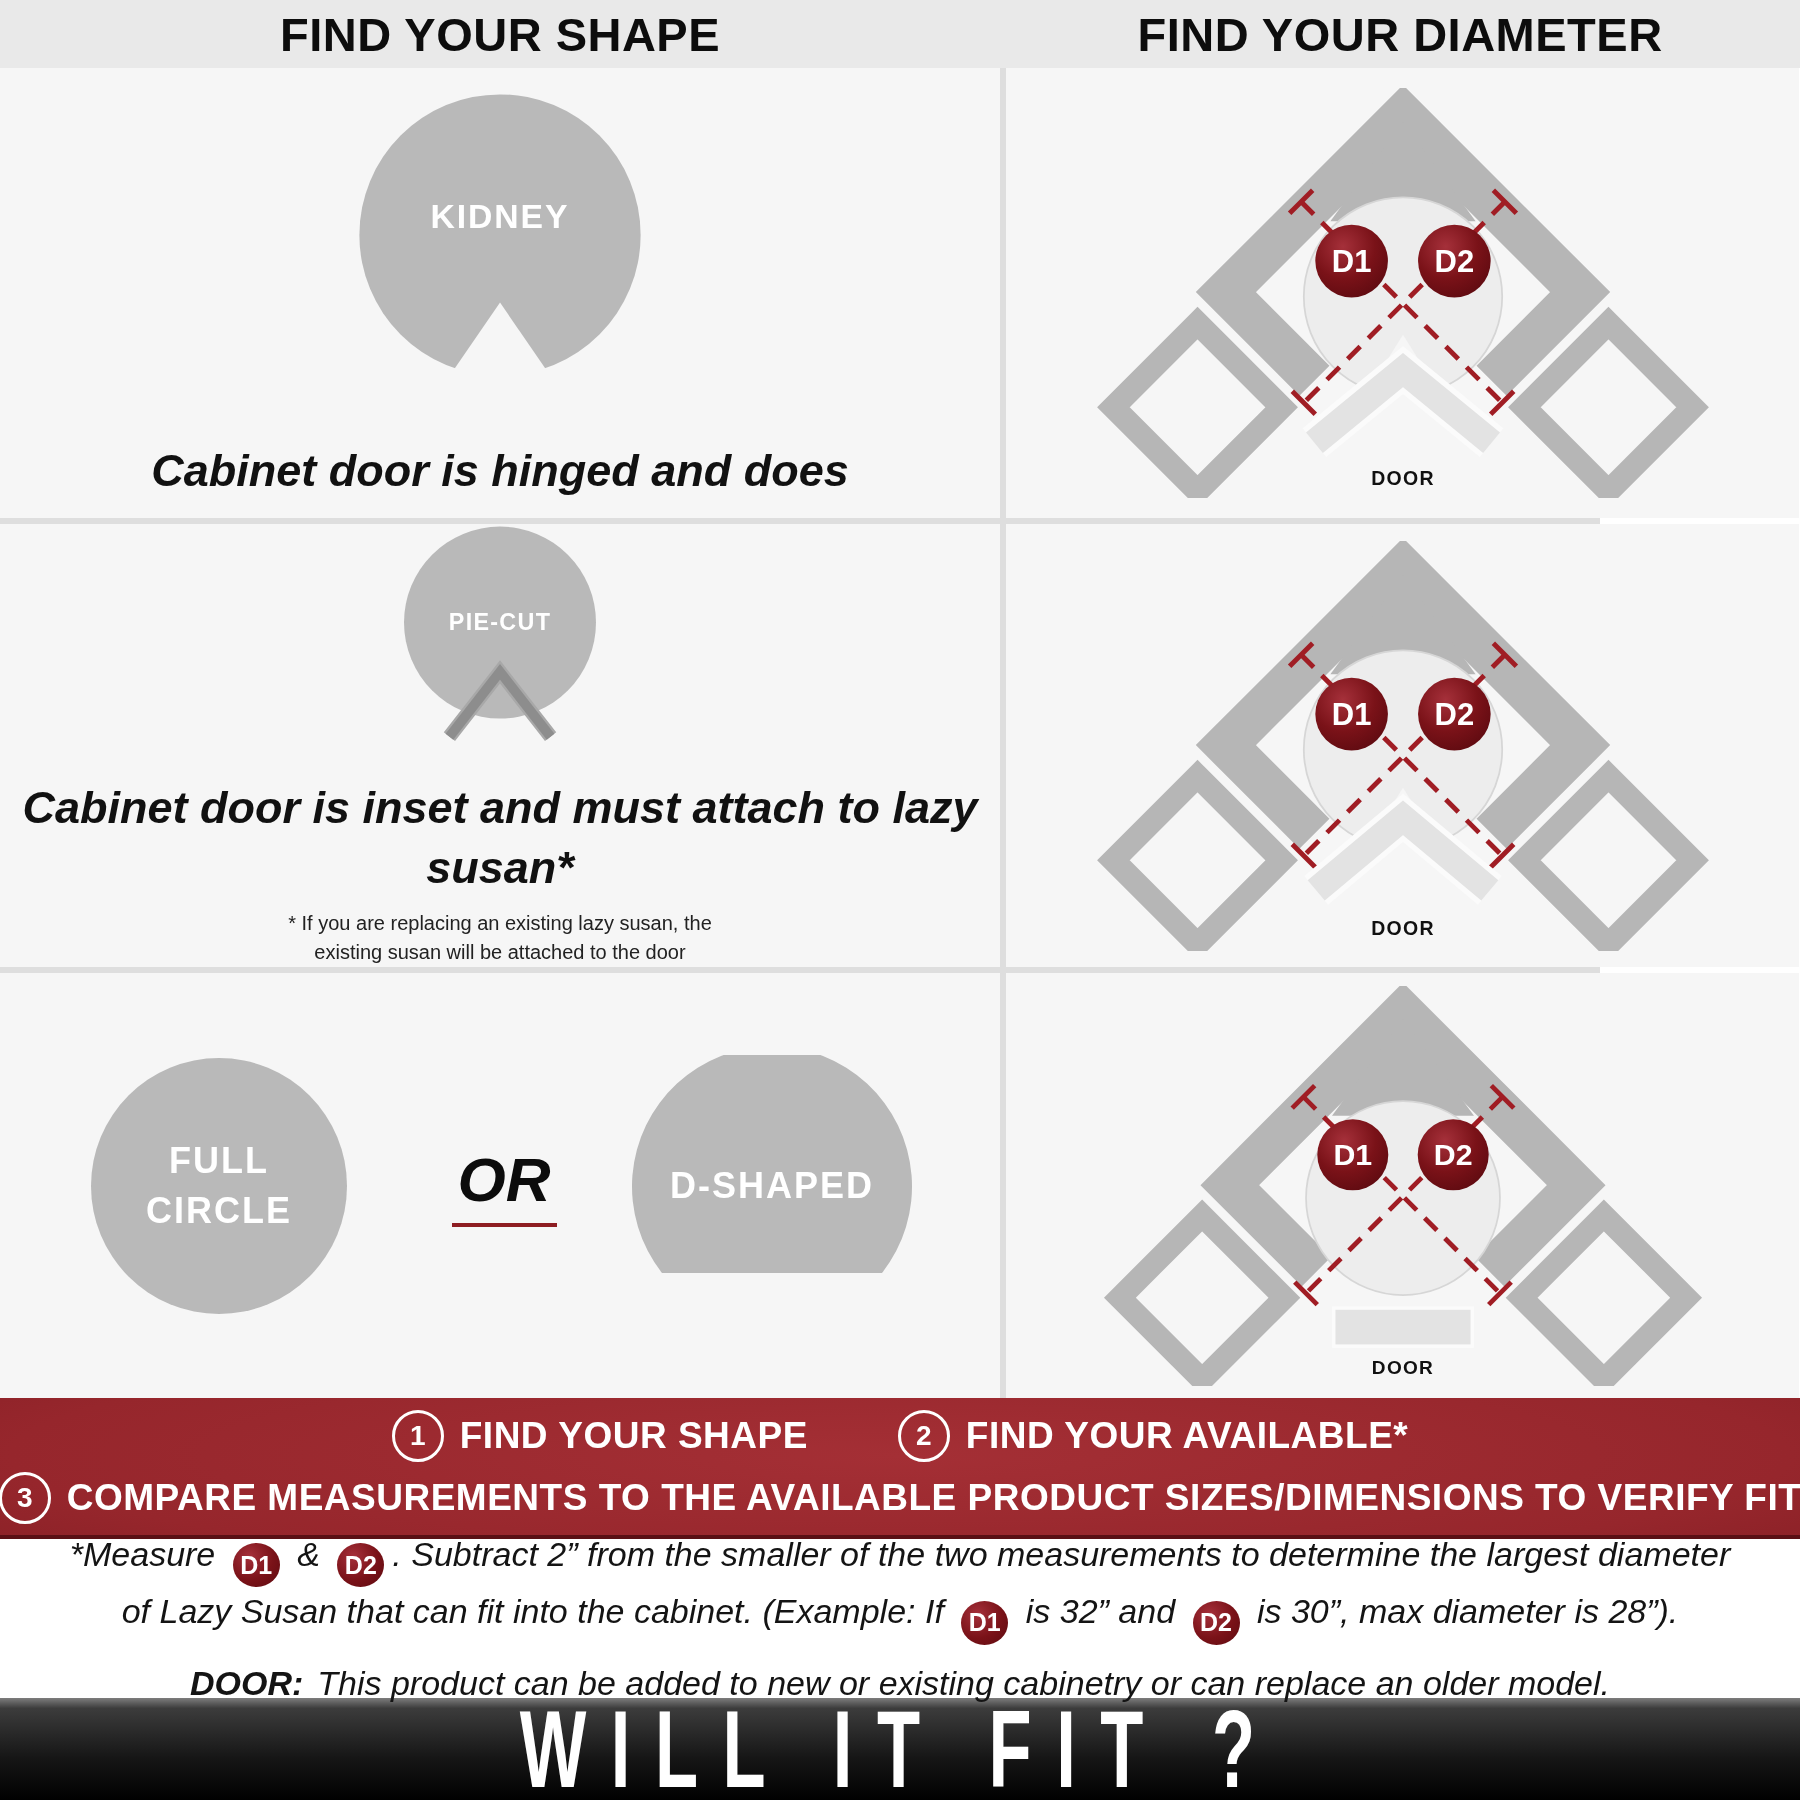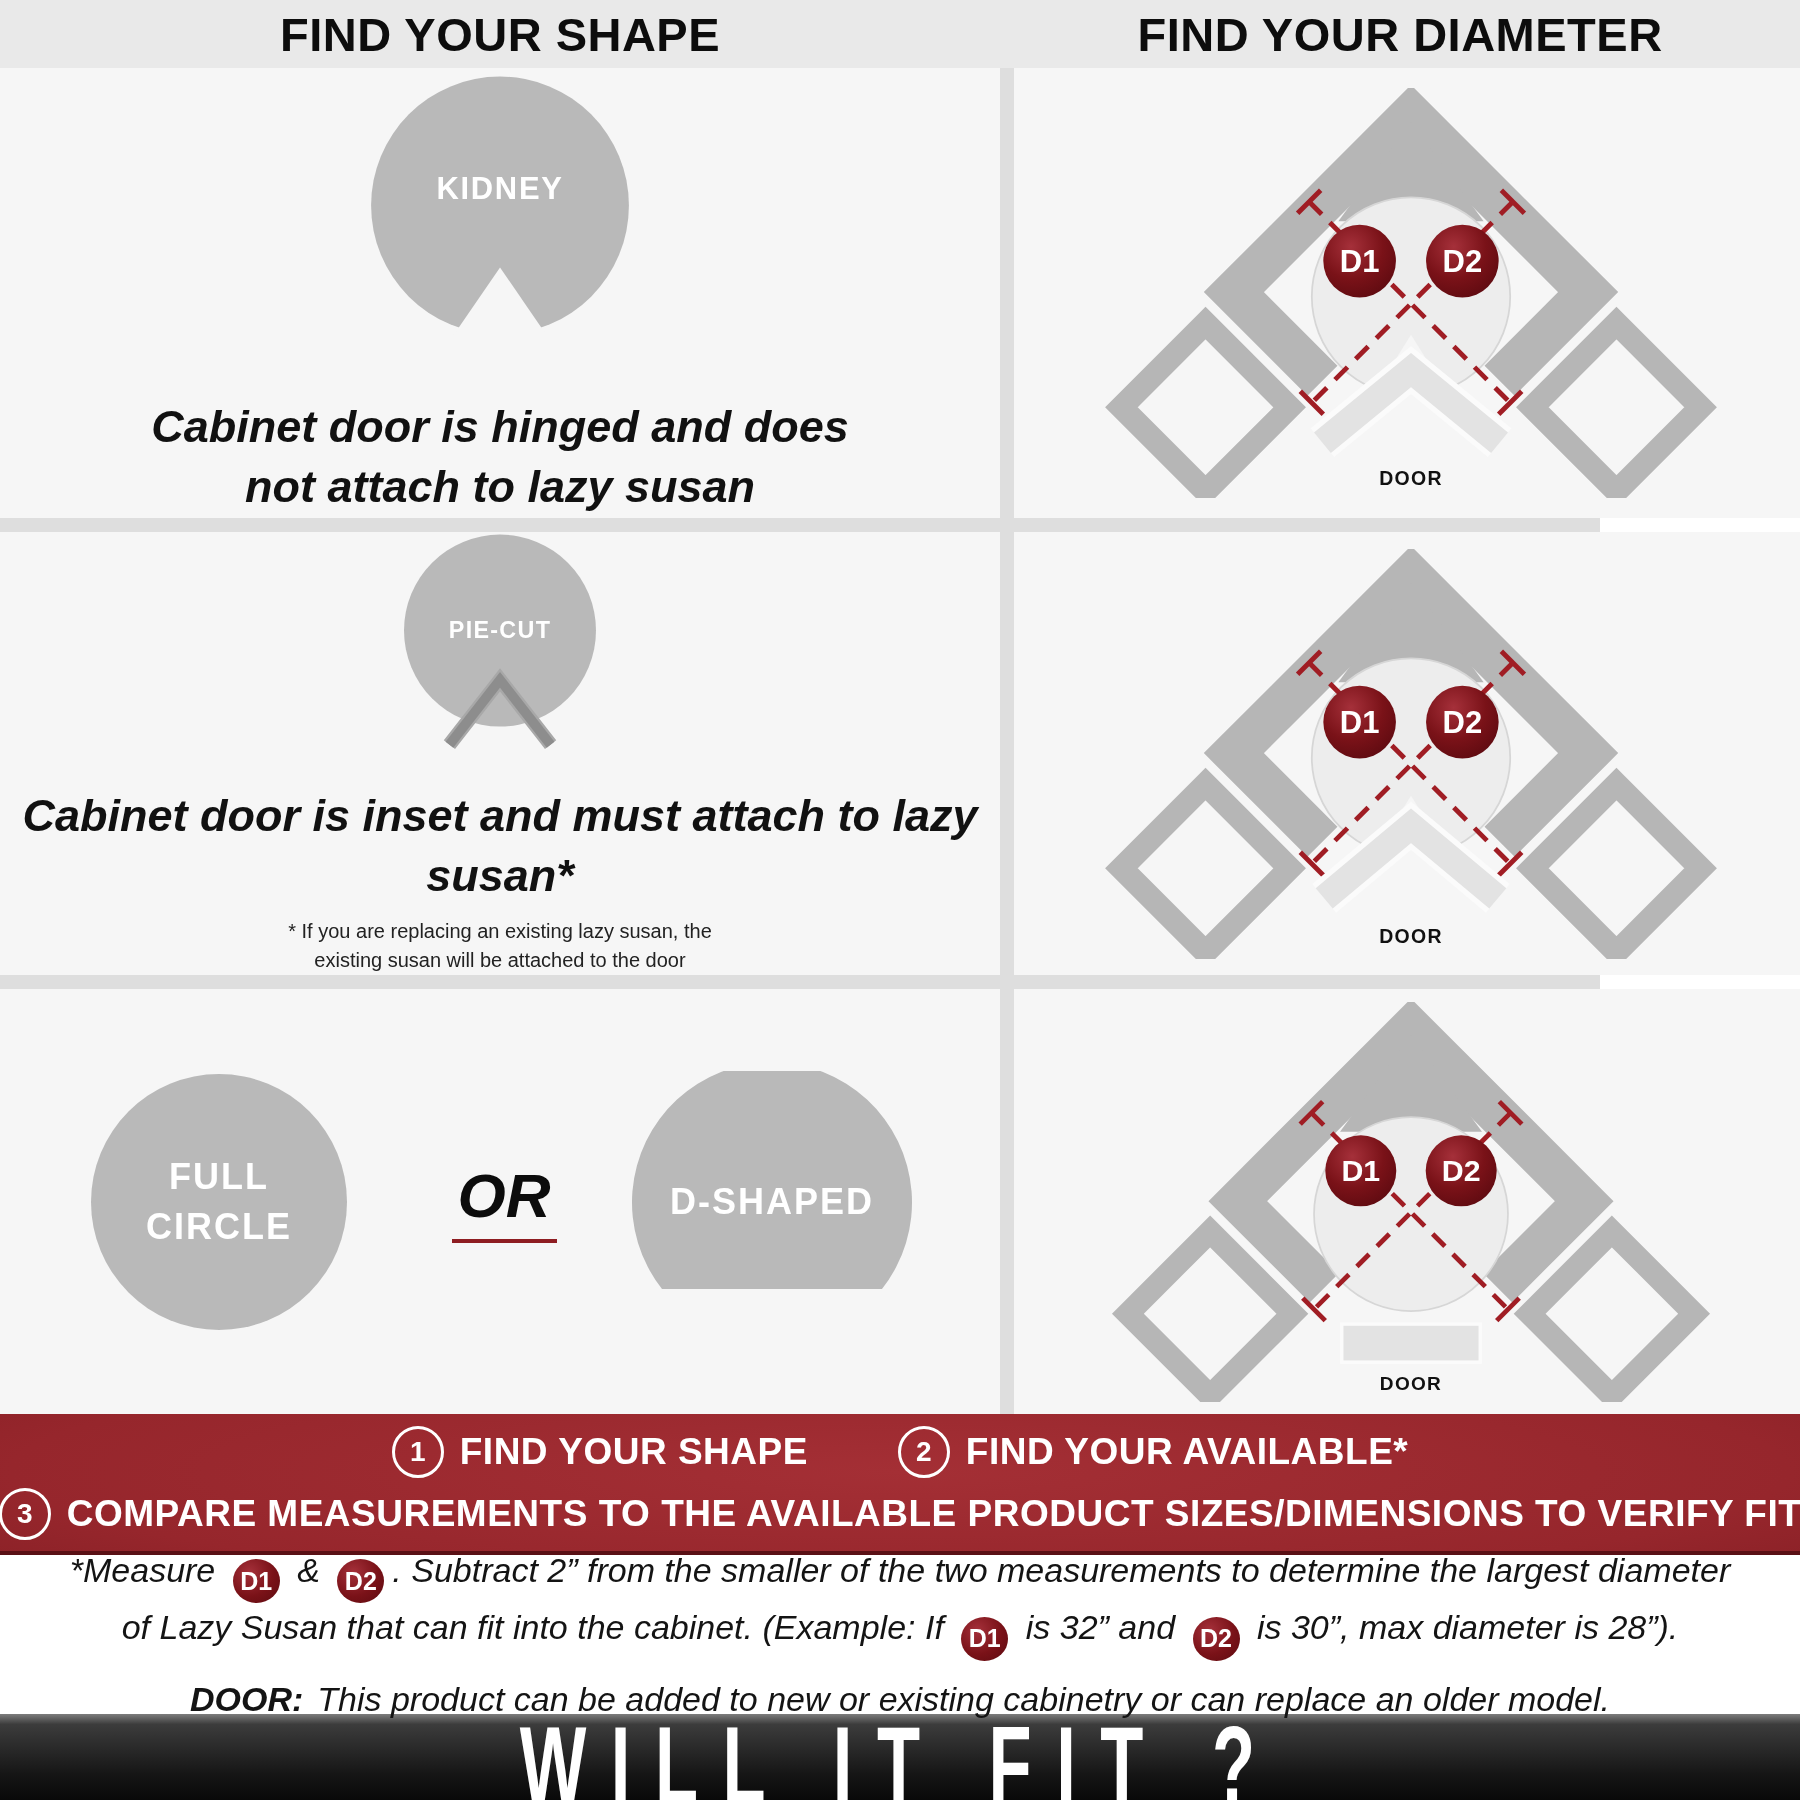--- a/index.html
+++ b/index.html
@@ -15,21 +15,21 @@
   .header-half{flex:0 0 1000px;display:flex;align-items:center;justify-content:center;}
   .header-half.right{flex:0 0 800px;}
   .header-title{
     font-size:47px;font-weight:700;color:#0d0d0d;letter-spacing:.5px;white-space:nowrap;
   }
   
   .shape-grid{
     display:grid;width:1600px;
     grid-template-columns:1000px 793px;
     grid-template-rows:450px 443px 425px;
-    gap:14px;background:#dedede;
+    gap:6px;background:#dedede;
   }
   .cell{
     background:#f6f6f6;display:flex;flex-direction:column;
     align-items:center;justify-content:center;overflow:hidden;
   }
   .cell.diagram-cell{justify-content:center;}
   svg text{font-family:"Liberation Sans",sans-serif;}
   .shape-label{fill:#ffffff;font-size:36px;font-weight:700;letter-spacing:2px;}
   .caption{
     font-size:45px;font-weight:700;font-style:italic;color:#111;
@@ -108,21 +108,20 @@
   <div class="shape-grid">
 
     <div class="cell">
       <svg width="320" height="330" viewBox="0 0 340 352">
         <circle cx="170" cy="160" r="150" fill="#b9b9b9"></circle>
         <polygon points="113,315 170,232 227,315" fill="#f6f6f6"></polygon>
         <text x="170" y="152" text-anchor="middle" class="shape-label">KIDNEY</text>
       </svg>
       <div class="caption">
         <div>Cabinet door is hinged and does</div>
-        <div>not attach to lazy susan</div>
       </div>
     </div>
 
     <div class="cell diagram-cell">
       <svg width="620" height="410" viewBox="0 0 700 462">
         <defs>
           <radialGradient id="badgeGrad" cx="38%" cy="30%" r="80%">
             <stop offset="0%" stop-color="#a5303a"></stop>
             <stop offset="55%" stop-color="#7a1218"></stop>
             <stop offset="100%" stop-color="#5c0a10"></stop>

